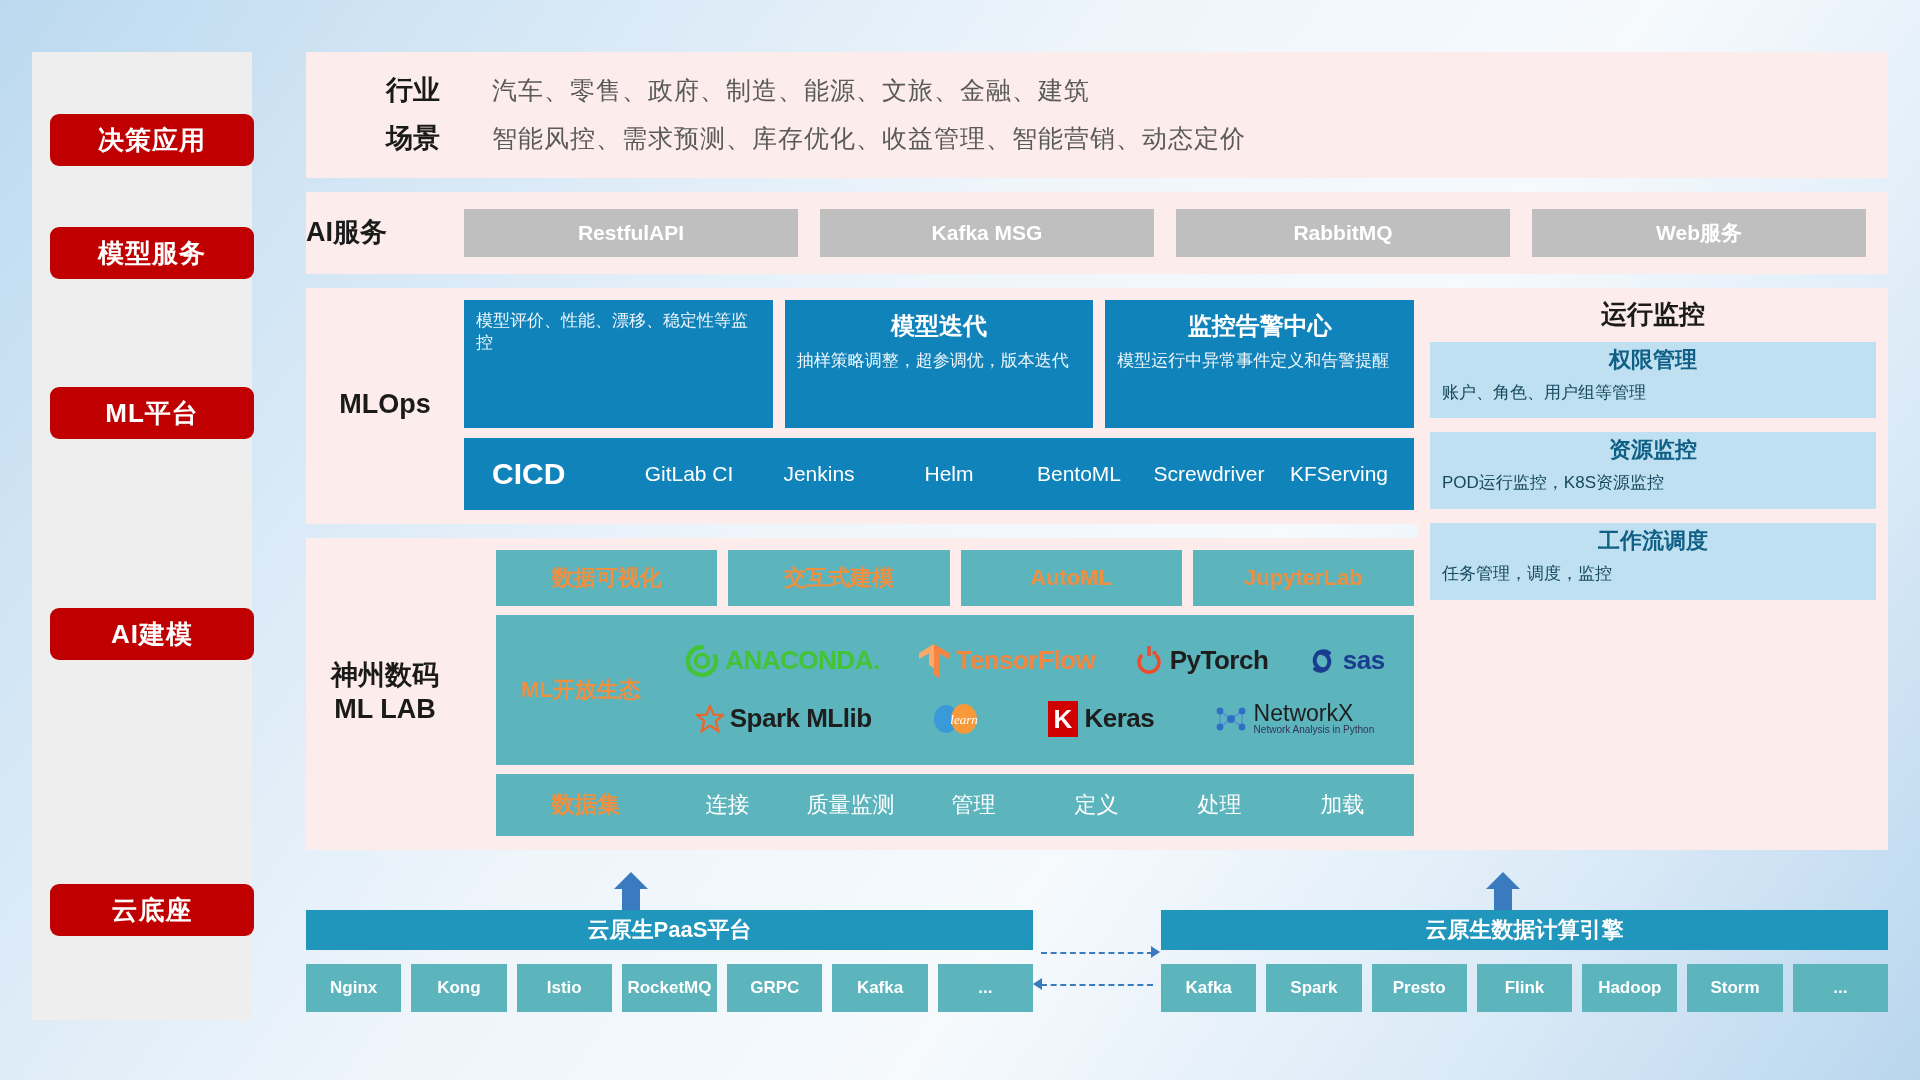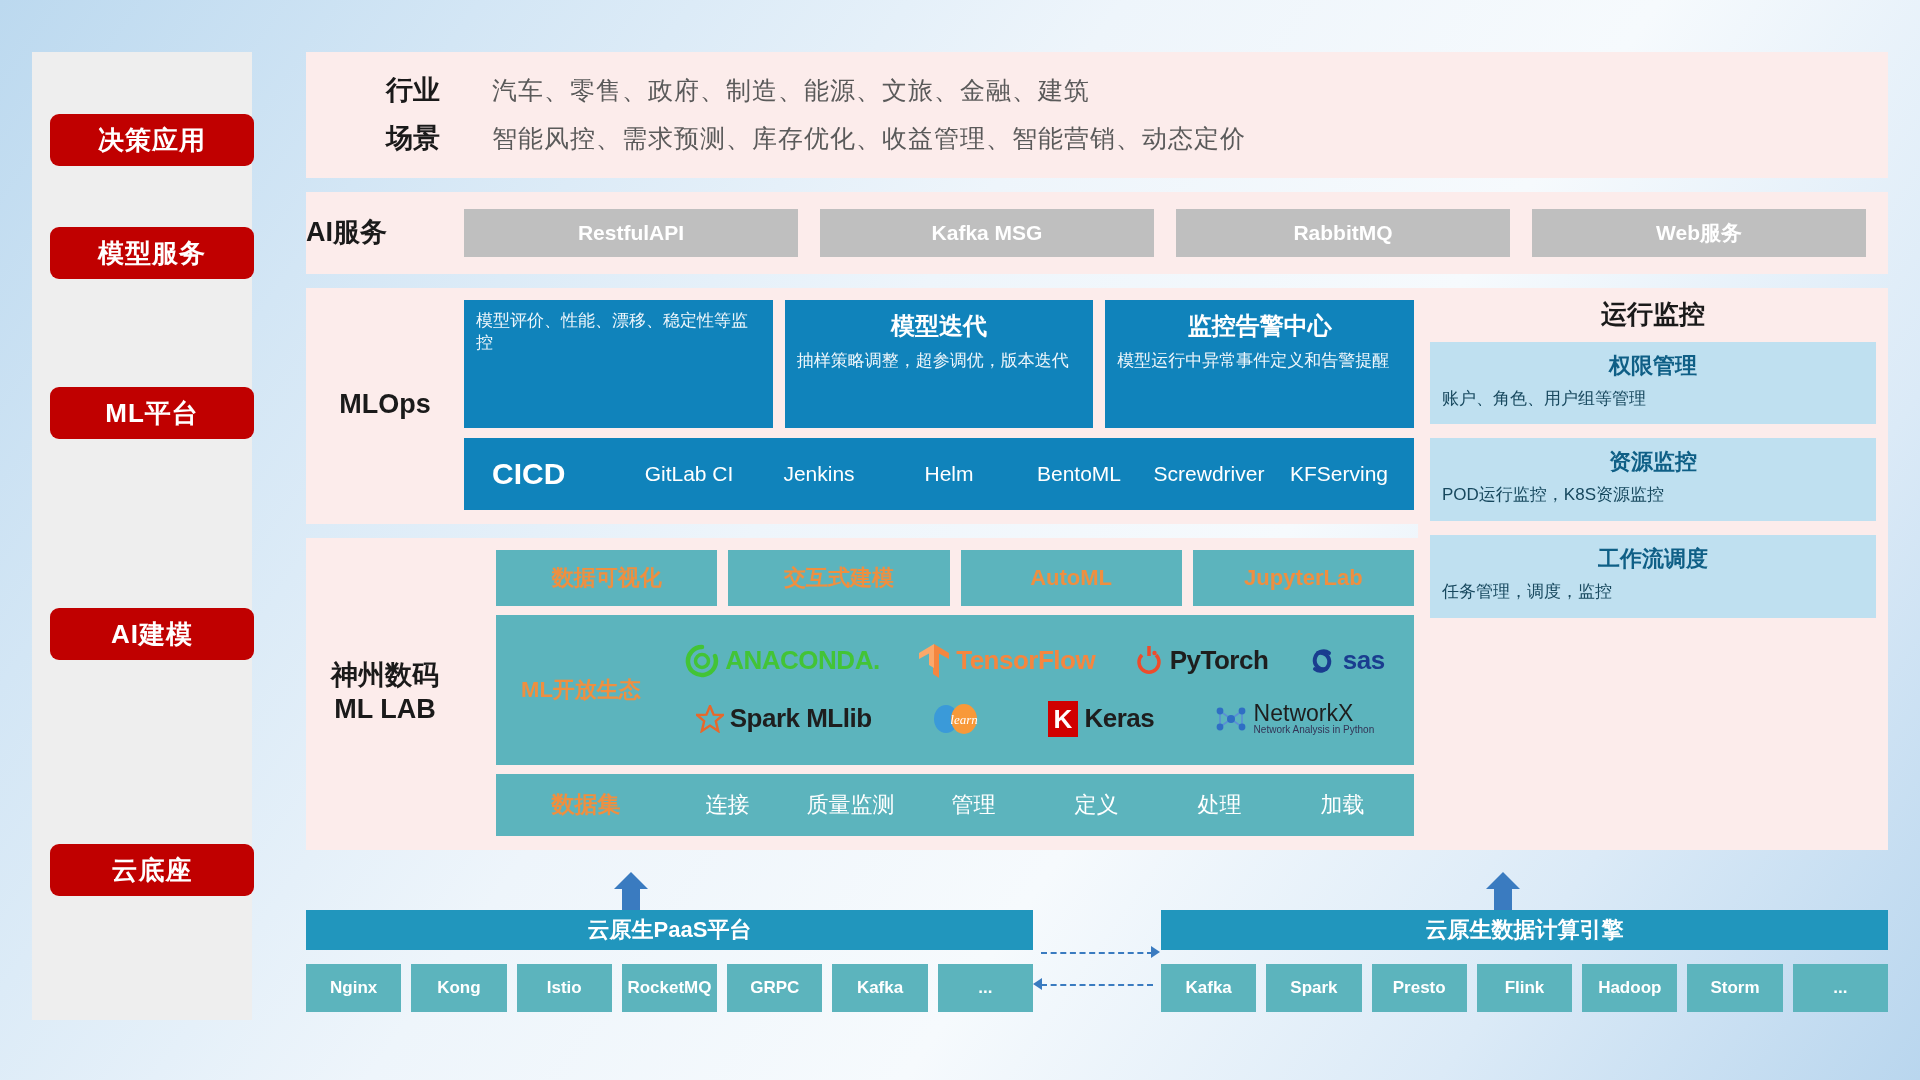--- a/index.html
+++ b/index.html
@@ -111,21 +111,21 @@
   .dataset-row { background: #5cb4bd; display: flex; align-items: center; height: 62px; padding: 0 10px; }
   .ds-title { width: 160px; flex: none; text-align: center; color: #ef8f40; font-size: 23px; font-weight: bold; }
   .ds-item { flex: 1; text-align: center; color: #ffffff; font-size: 22px; }
 
   
   #rc-head {
     height: 54px; display: flex; align-items: center; justify-content: center;
     color: #1a1a1a; font-size: 26px; font-weight: bold;
   }
   .rc-cards { display: flex; flex-direction: column; gap: 14px; padding: 0 12px 14px 12px; }
-  .rc-card { background: #bfe0f0; padding: 9px 12px 14px 12px; }
+  .rc-card { background: #bfe0f0; padding: 3px 12px 14px 12px; }
   .rc-card h5 { font-size: 22px; font-weight: bold; color: #0f5f86; text-align: center; margin-bottom: 7px; }
   .rc-card p { font-size: 17px; line-height: 1.35; color: #17485e; }
 
   
   #bottom { position: absolute; left: 306px; top: 872px; width: 1582px; height: 150px; }
   .cloud-group { position: absolute; top: 38px; }
   .cloud-bar {
     height: 40px; background: #2196bd;
     display: flex; align-items: center; justify-content: center;
     color: #ffffff; font-size: 22px; font-weight: bold;
@@ -159,21 +159,21 @@
   </div>
   <div class="rail-pill" style="top:175px">
     <span>模型服务</span>
   </div>
   <div class="rail-pill" style="top:335px">
     <span>ML平台</span>
   </div>
   <div class="rail-pill" style="top:556px">
     <span>AI建模</span>
   </div>
-  <div class="rail-pill" style="top:792px">
+  <div class="rail-pill" style="top:832px">
     <span>云底座</span>
   </div>
 </div>
 
 <div id="main">
 
   <div class="band" id="band-apps">
     <div class="app-line">
       <div class="row-label">行业</div>
       <div class="app-text">汽车、零售、政府、制造、能源、文旅、金融、建筑</div>

